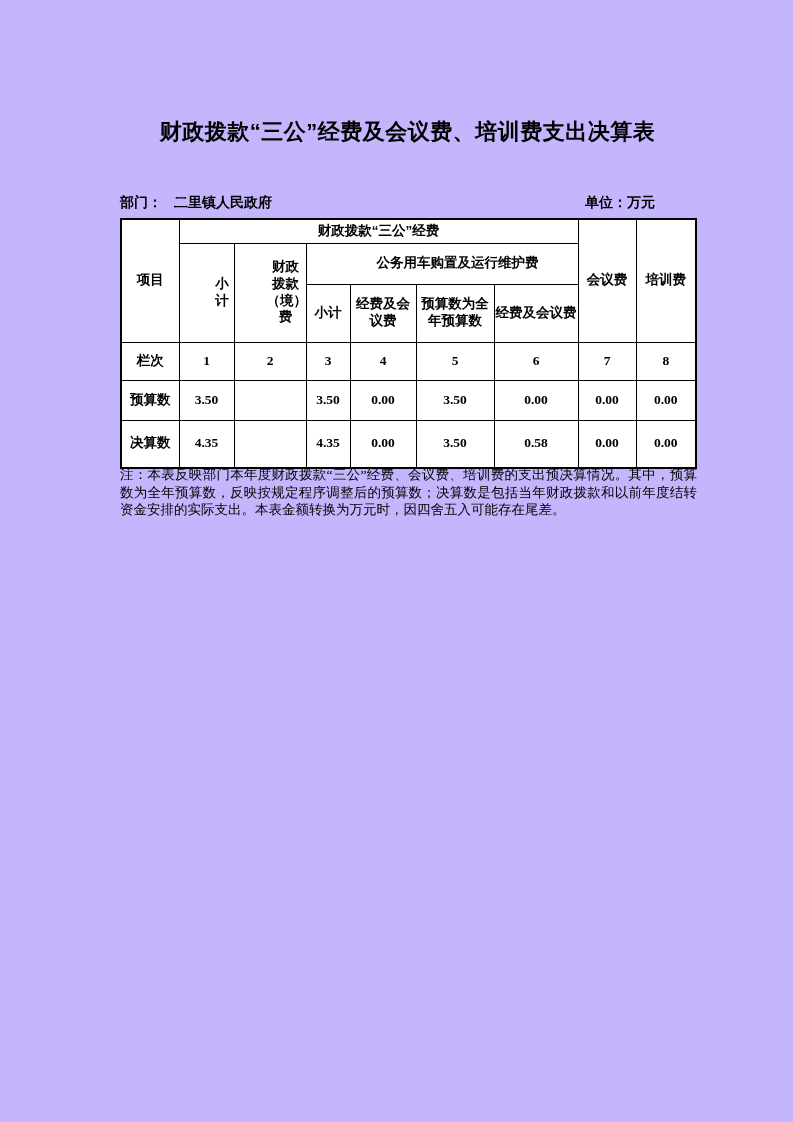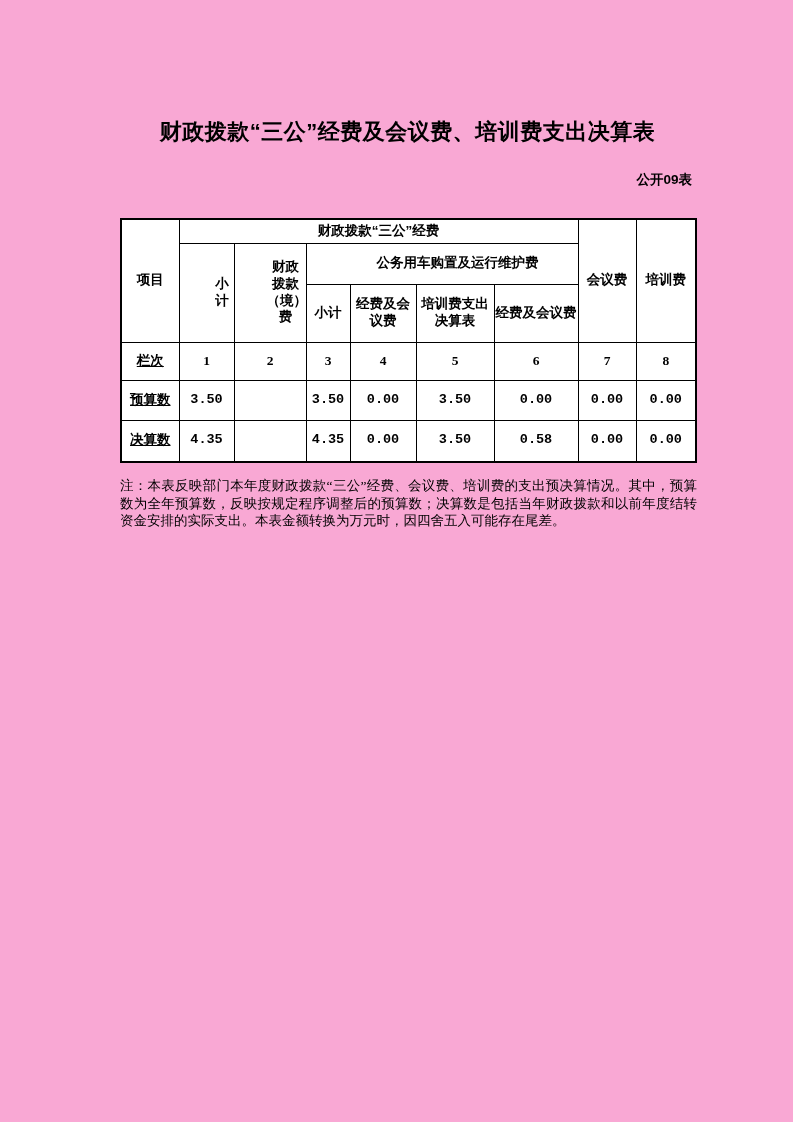--- a/index.html
+++ b/index.html
@@ -4,21 +4,21 @@
 <style>
   * { margin: 0; padding: 0; box-sizing: border-box; }
   html, body { background: #ffffff; }
   body {
     width: 793px; height: 1122px;
     position: relative;
     font-family: "Liberation Sans", sans-serif;
     color: #000;
     overflow: hidden;
   }
-  .page { position: absolute; inset: 0; background: #f9a8d4; }
+  .page { position: absolute; inset: 0; background: #c4b5fd; }
 
   .title {
     position: absolute; left: 120px; top: 117px; width: 575px;
     text-align: center;
     font-size: 22px; font-weight: bold; letter-spacing: 0.5px;
     font-family: "Liberation Sans", sans-serif;
     white-space: nowrap;
   }
   .form-code {
     position: absolute; left: 120px; top: 171px; width: 572px;
@@ -49,54 +49,59 @@
     font-weight: bold;
     line-height: 1.25;
     padding: 2px 1px;
     overflow: hidden;
   }
   tr.hr1 td { height: 24px; }
   tr.hr2 td { height: 41px; padding-left: 32px; }
   tr.hr3 td { height: 58px; }
   tr.r-index td { height: 38px; }
   tr.r-data1 td { height: 40px; }
-  tr.r-data2 td { height: 42px; }
+  tr.r-data2 td { height: 48px; }
 
   td.num {
     font-family: "Liberation Serif", serif;
     font-weight: normal;
     font-size: 14px;
   }
   td.num-right {
-    font-family: Liberation Mono, monospace;
+    font-family: Liberation Serif, serif;
     font-weight: normal;
     font-size: 14px;
     text-align: right;
     padding-right: 7px;
   }
-  td.row-label { font-size: 14px; text-decoration: underline; }
+  td.row-label { font-size: 14px; }
 
   .note {
-    position: absolute; left: 120px; top: 477px; width: 577px;
+    position: absolute; left: 120px; top: 466px; width: 577px;
     font-family: "Liberation Serif", serif;
     font-size: 13.5px;
     line-height: 17.5px;
     text-align: justify;
     color: #000;
   }
 </style>
 </head>
 <body>
 
 <div class="page">
 
   <h1 class="title">财政拨款“三公”经费及会议费、培训费支出决算表</h1>
 
-  <div class="form-code">公开09表</div>
 
+  <div class="meta-row">
+    <span class="meta-dept">
+      <span>部门：</span><span class="dept-value">二里镇人民政府</span>
+    </span>
+    <span class="meta-unit">单位：万元</span>
+  </div>
 
   <table class="fiscal">
     <colgroup>
       <col style="width:58px">
         <col style="width:55px">
         <col style="width:72px">
       <col style="width:44px">
         <col style="width:66px">
         <col style="width:78px">
       <col style="width:84px">
@@ -111,21 +116,21 @@
       <td rowspan="3">培训费</td>
     </tr>
     <tr class="hr2">
       <td rowspan="2">小计</td>
       <td rowspan="2">财政拨款（境）费</td>
       <td colspan="4">公务用车购置及运行维护费</td>
     </tr>
     <tr class="hr3">
       <td>小计</td>
       <td>经费及会议费</td>
-      <td>培训费支出决算表</td>
+      <td>预算数为全年预算数</td>
       <td>经费及会议费</td>
     </tr>
     <tr class="r-index">
       <td class="row-label">栏次</td>
       <td class="num">1</td>
       <td class="num">2</td>
       <td class="num">3</td>
       <td class="num">4</td>
       <td class="num">5</td>
       <td class="num">6</td>

